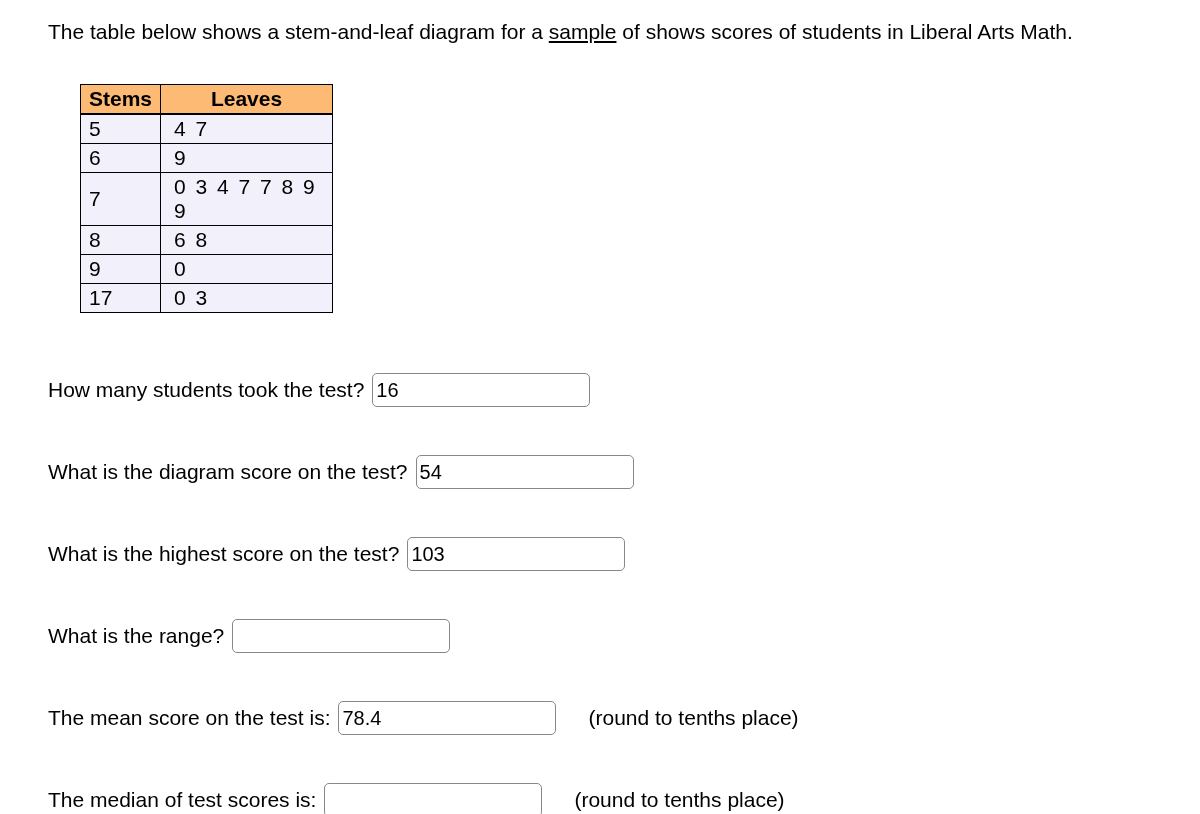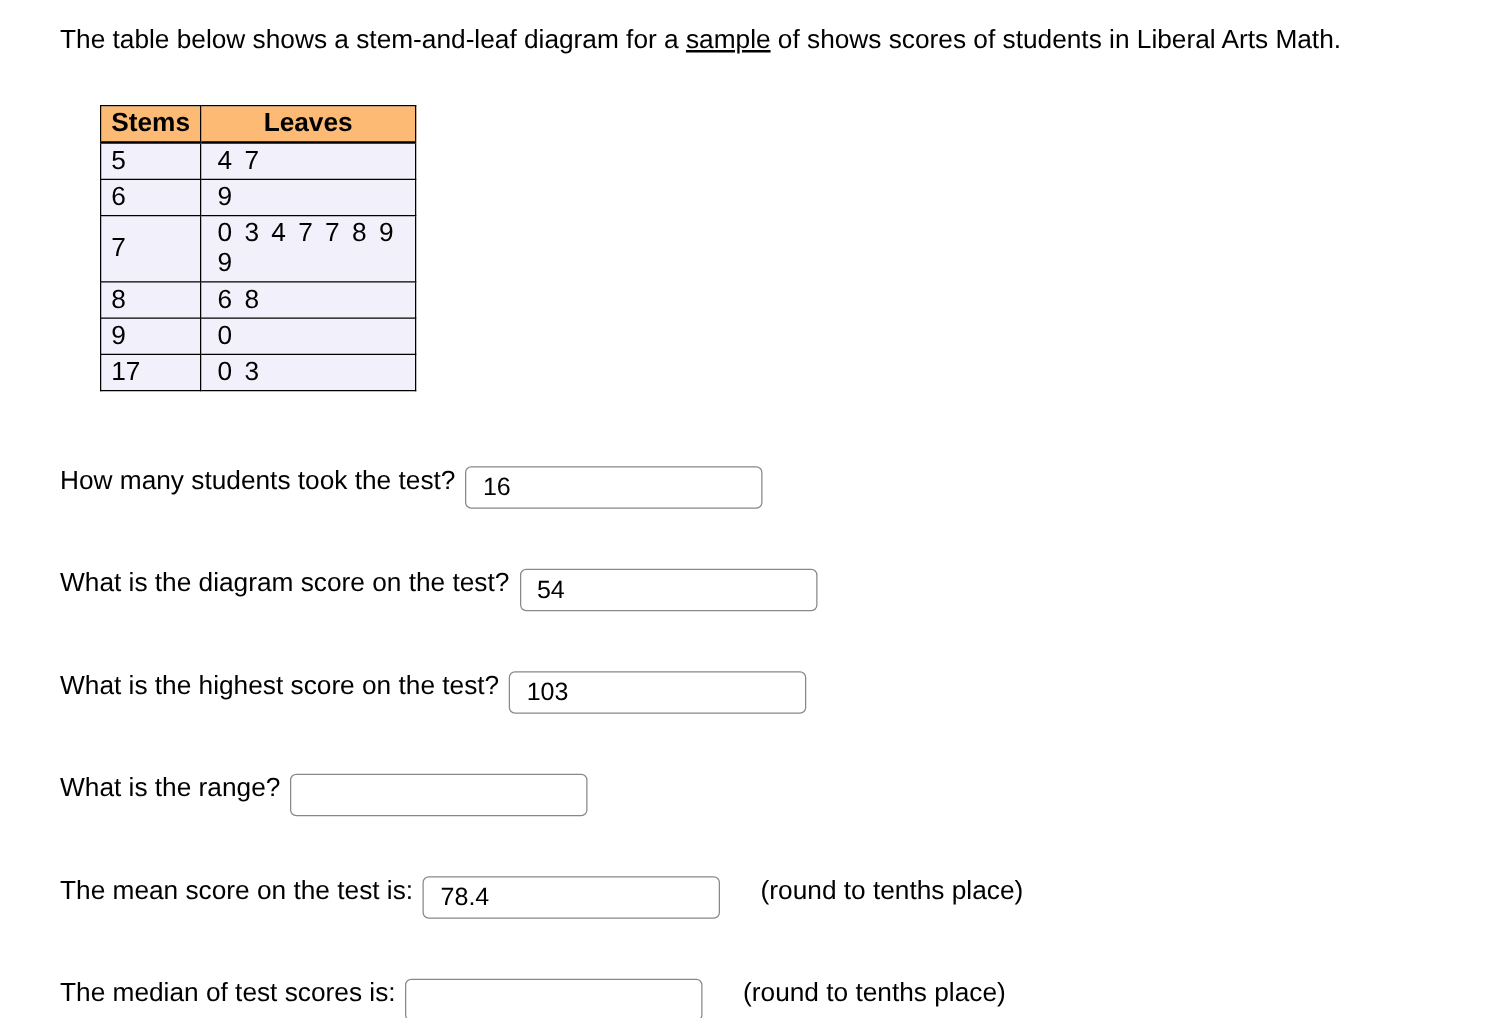--- a/index.html
+++ b/index.html
@@ -44,27 +44,28 @@
     .stem-leaf-table td:first-child {
       width: 56px;
     }
     .stem-leaf-table td:last-child {
       width: 150px;
       letter-spacing: 2px;
       padding-left: 13px;
     }
     .question-row {
       display: flex;
+      align-items: center;
       margin-bottom: 48px;
       gap: 8px;
     }
     .answer-input {
       font-family: Arial, sans-serif;
       font-size: 20px;
-      padding: 4px 13px;
+      padding: 4px 3px;
       border: 1px solid #888;
       border-radius: 5px;
       width: 210px;
       height: 24px;
     }
     .hint {
       margin-left: 24px;
     }
   </style>
 </head>

